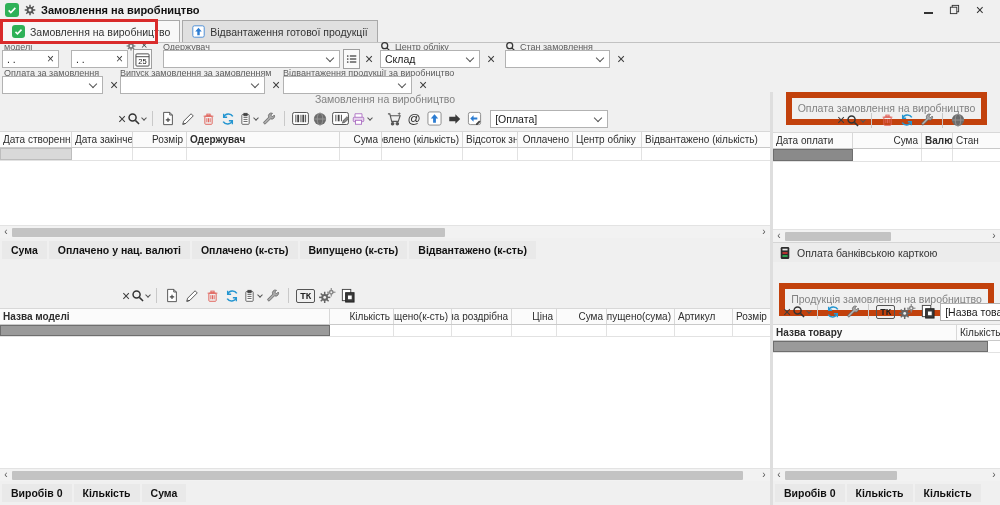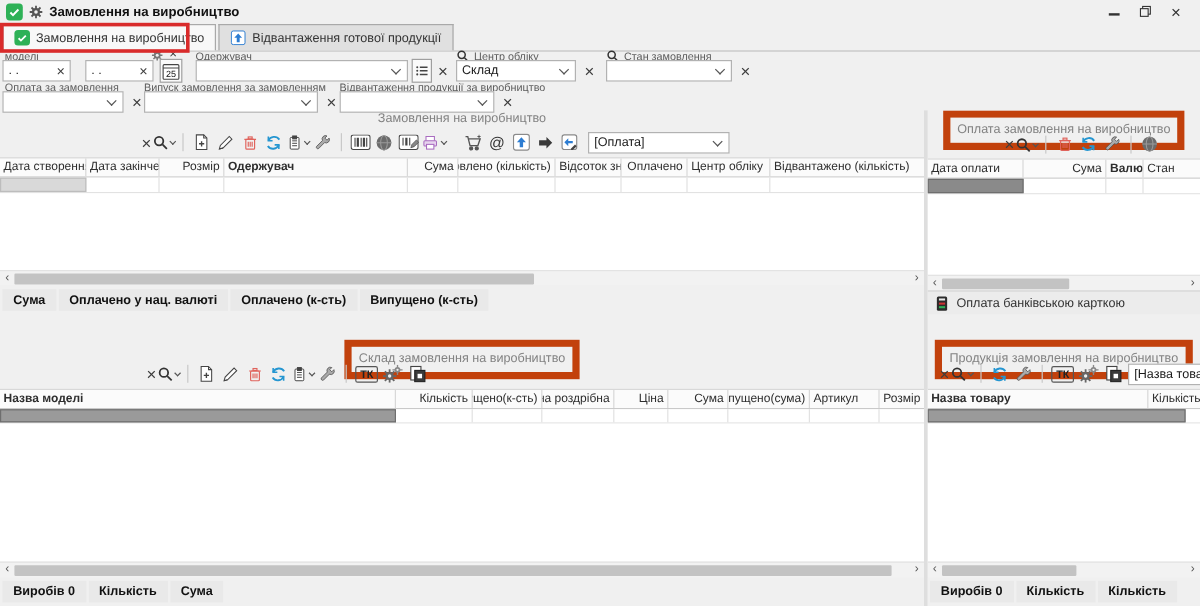--- a/index.html
+++ b/index.html
@@ -383,20 +383,21 @@
       <div class="track">
           <div class="thumb" style="left:0;width:58%"></div>
         </div>
       <span class="harrow">›</span>
     </div>
     <div class="fstrip">
       <span class="chip">Сума</span>
       <span class="chip">Оплачено у нац. валюті</span>
       <span class="chip">Оплачено (к-сть)</span>
       <span class="chip">Випущено (к-сть)</span>
+      <span class="chip">Відвантажено (к-сть)</span>
     </div>
   </div>
 
   <div class="panel" style="left:773px;top:92px;width:227px;height:170px">
     <div class="caption" style="height:16px;line-height:16px">
       <span class="cap-red">Оплата замовлення на виробництво</span>
     </div>
     <div class="tbar" style="height:24px">
       <span class="xg2" style="margin-left:64px">×</span>
       <span class="tbtn">
@@ -466,23 +467,20 @@
             <rect x="4" y="3" width="6" height="2" fill="#e8e8e8"></rect>
             <rect x="4" y="7" width="6" height="2" fill="#cc3333"></rect>
             <rect x="4" y="10.5" width="6" height="2" fill="#2eb157"></rect>
           </svg>
       </span>
       <span>Оплата банківською карткою</span>
     </div>
   </div>
 
   <div class="panel" style="left:0;top:283px;width:770px;height:222px">
-    <div class="caption" style="height:16px;line-height:16px">
-      <span class="cap-red">Склад замовлення на виробництво</span>
-    </div>
     <div class="tbar">
       <span class="xg2" style="margin-left:122px">×</span>
       <span class="tbtn">
         <svg width="13" height="13" viewBox="0 0 14 14" fill="none" stroke="#333" stroke-width="1.6">
             <circle cx="6" cy="6" r="3.8"></circle>
             <line x1="9" y1="9" x2="13" y2="13"></line>
           </svg>
         <span class="chev2"></span>
       </span>
       <span class="sep"></span>

